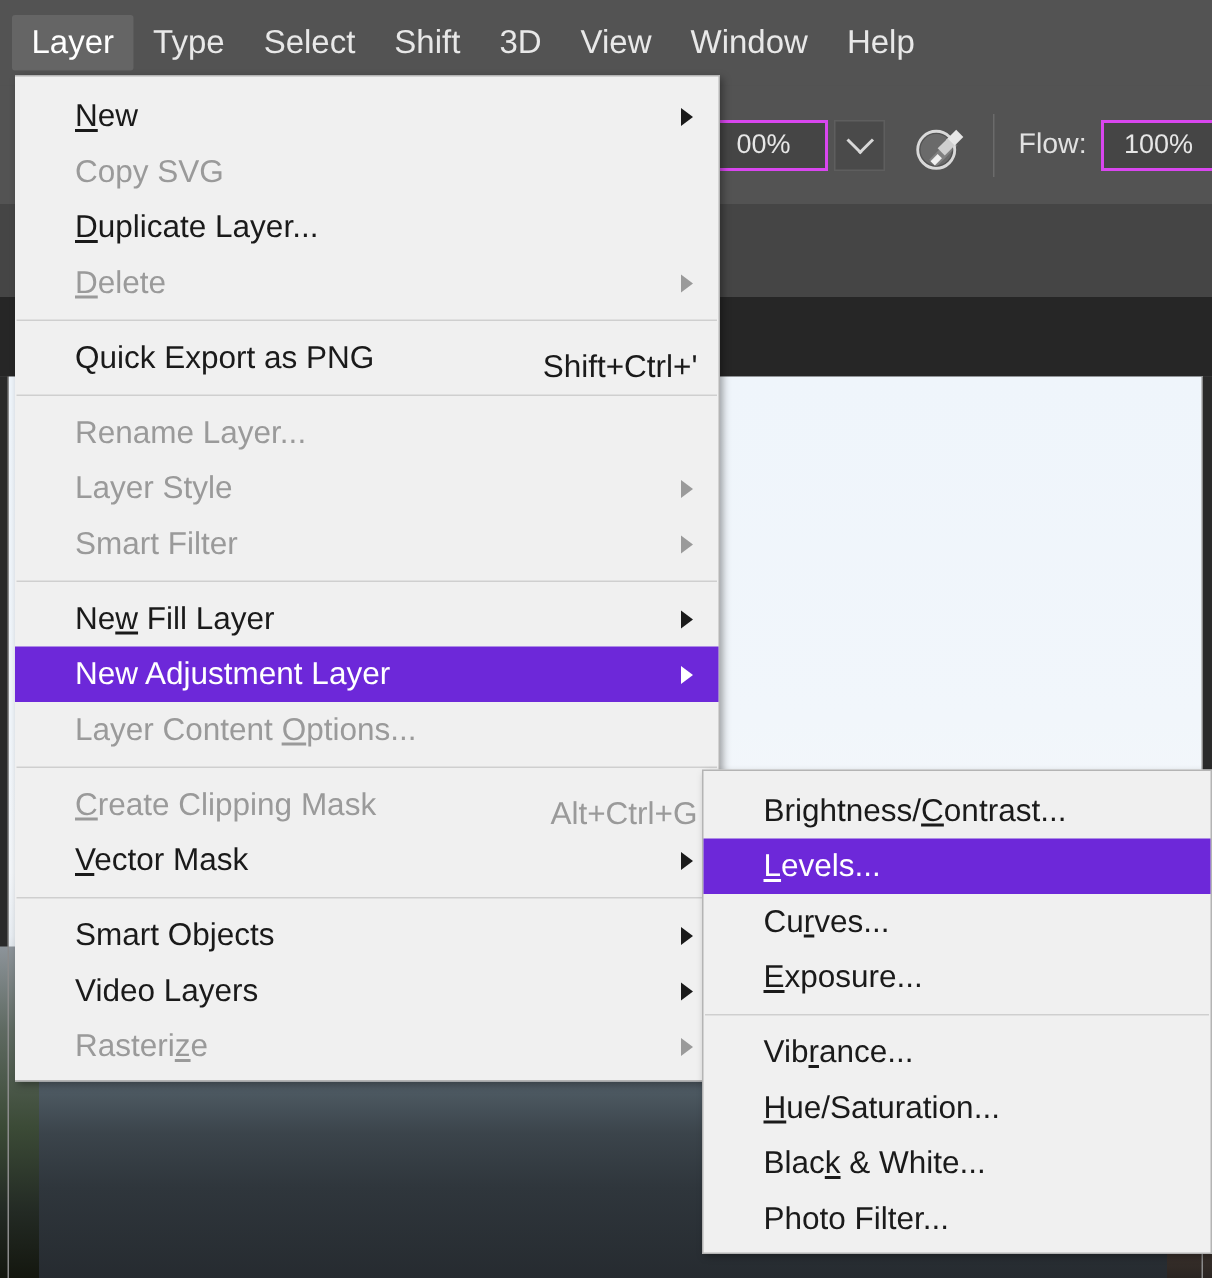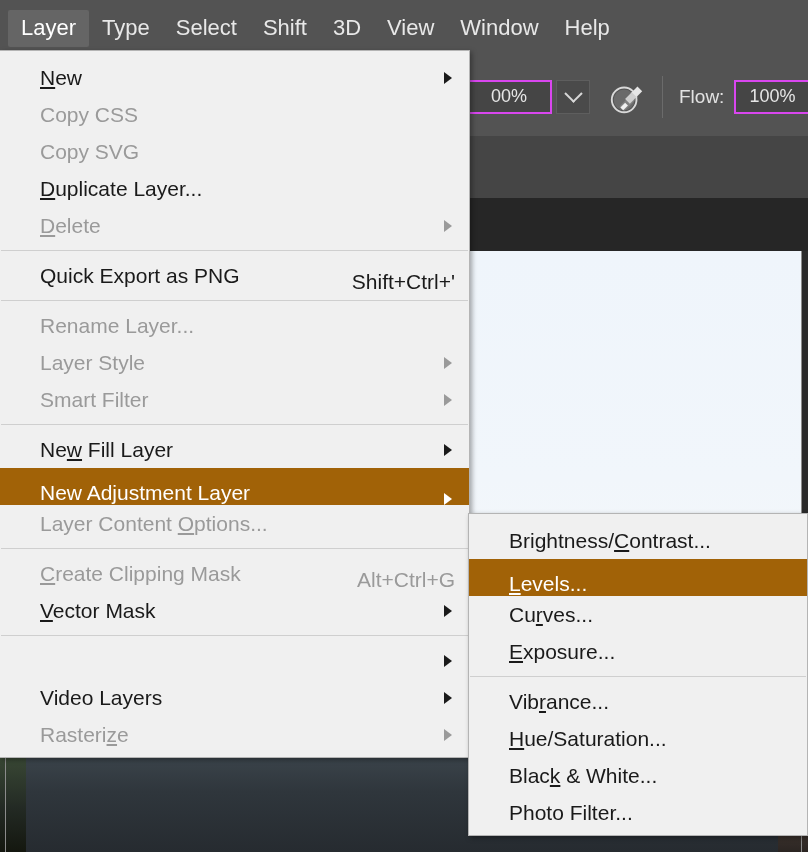--- a/index.html
+++ b/index.html
@@ -176,21 +176,21 @@
   .menu {
     position: absolute;
     background: #f0f0f0;
     border: 1px solid #b4b4b4;
     box-shadow: 2px 2px 5px rgba(0,0,0,0.35);
     z-index: 40;
     padding: 4px 0;
     box-sizing: border-box;
   }
   #layer-menu {
-    left: 0px; top: 50px;
+    left: 10px; top: 50px;
     width: 470px;
     border-left: none;
     padding-top: 8px;
   }
   #adjust-submenu {
     left: 468px; top: 513px;
     width: 340px;
     padding-top: 8px;
   }
   .mi {
@@ -199,21 +199,21 @@
     align-items: center;
     height: 37px;
     padding: 0 14px 0 40px;
     color: #1a1a1a;
     font-size: 21px;
     white-space: nowrap;
     cursor: default;
     box-sizing: border-box;
   }
   .mi.disabled { color: #9a9a9a; }
-  .mi.selected { background: #a16207; color: #ffffff; align-items: flex-end; }
+  .mi.selected { background: #6d28d9; color: #ffffff; }
   .mi-label { flex: 0 0 auto; }
   .mi-label u { text-decoration: underline; text-underline-offset: 2px; }
   .mi-accel {
     margin-left: auto;
     padding-left: 34px;
     font-size: 21px;
     color: #1a1a1a;
     margin-top: 12px;
   }
   .mi.disabled .mi-accel { color: #9a9a9a; }
@@ -283,23 +283,20 @@
     <div class="menubar-item">Window</div>
     <div class="menubar-item">Help</div>
   </div>
 
   <div class="menu" id="layer-menu">
       <div class="mi">
         <span class="mi-label"><u>N</u>ew</span>
         <span class="arrow"></span>
       </div>
       <div class="mi disabled">
-        <span class="mi-label">Copy CSS</span>
-      </div>
-      <div class="mi disabled">
         <span class="mi-label">Copy SVG</span>
       </div>
       <div class="mi">
         <span class="mi-label"><u>D</u>uplicate Layer...</span>
       </div>
       <div class="mi disabled">
         <span class="mi-label"><u>D</u>elete</span>
         <span class="arrow"></span>
       </div>
       <div class="msep"></div>
@@ -335,20 +332,21 @@
       <div class="mi disabled">
         <span class="mi-label"><u>C</u>reate Clipping Mask</span>
         <span class="mi-accel">Alt+Ctrl+G</span>
       </div>
       <div class="mi">
         <span class="mi-label"><u>V</u>ector Mask</span>
         <span class="arrow"></span>
       </div>
       <div class="msep"></div>
       <div class="mi">
+        <span class="mi-label">Smart Objects</span>
         <span class="arrow"></span>
       </div>
       <div class="mi">
         <span class="mi-label">Video Layers</span>
         <span class="arrow"></span>
       </div>
       <div class="mi disabled">
         <span class="mi-label">Rasteri<u>z</u>e</span>
         <span class="arrow"></span>
       </div>

